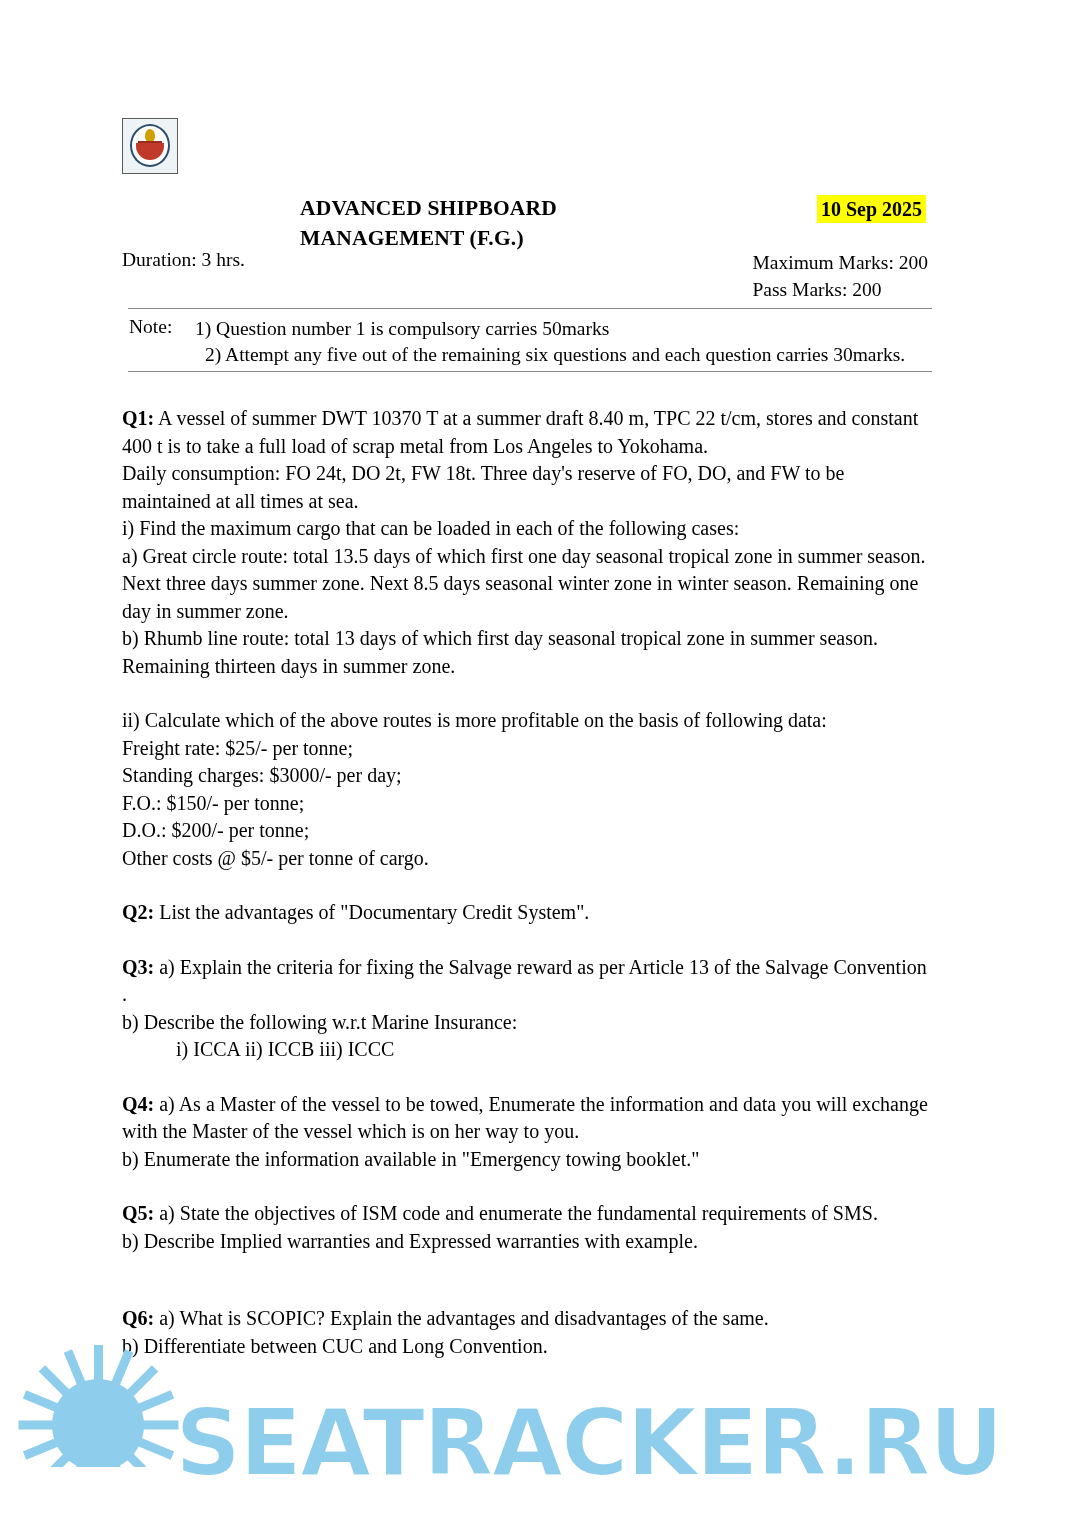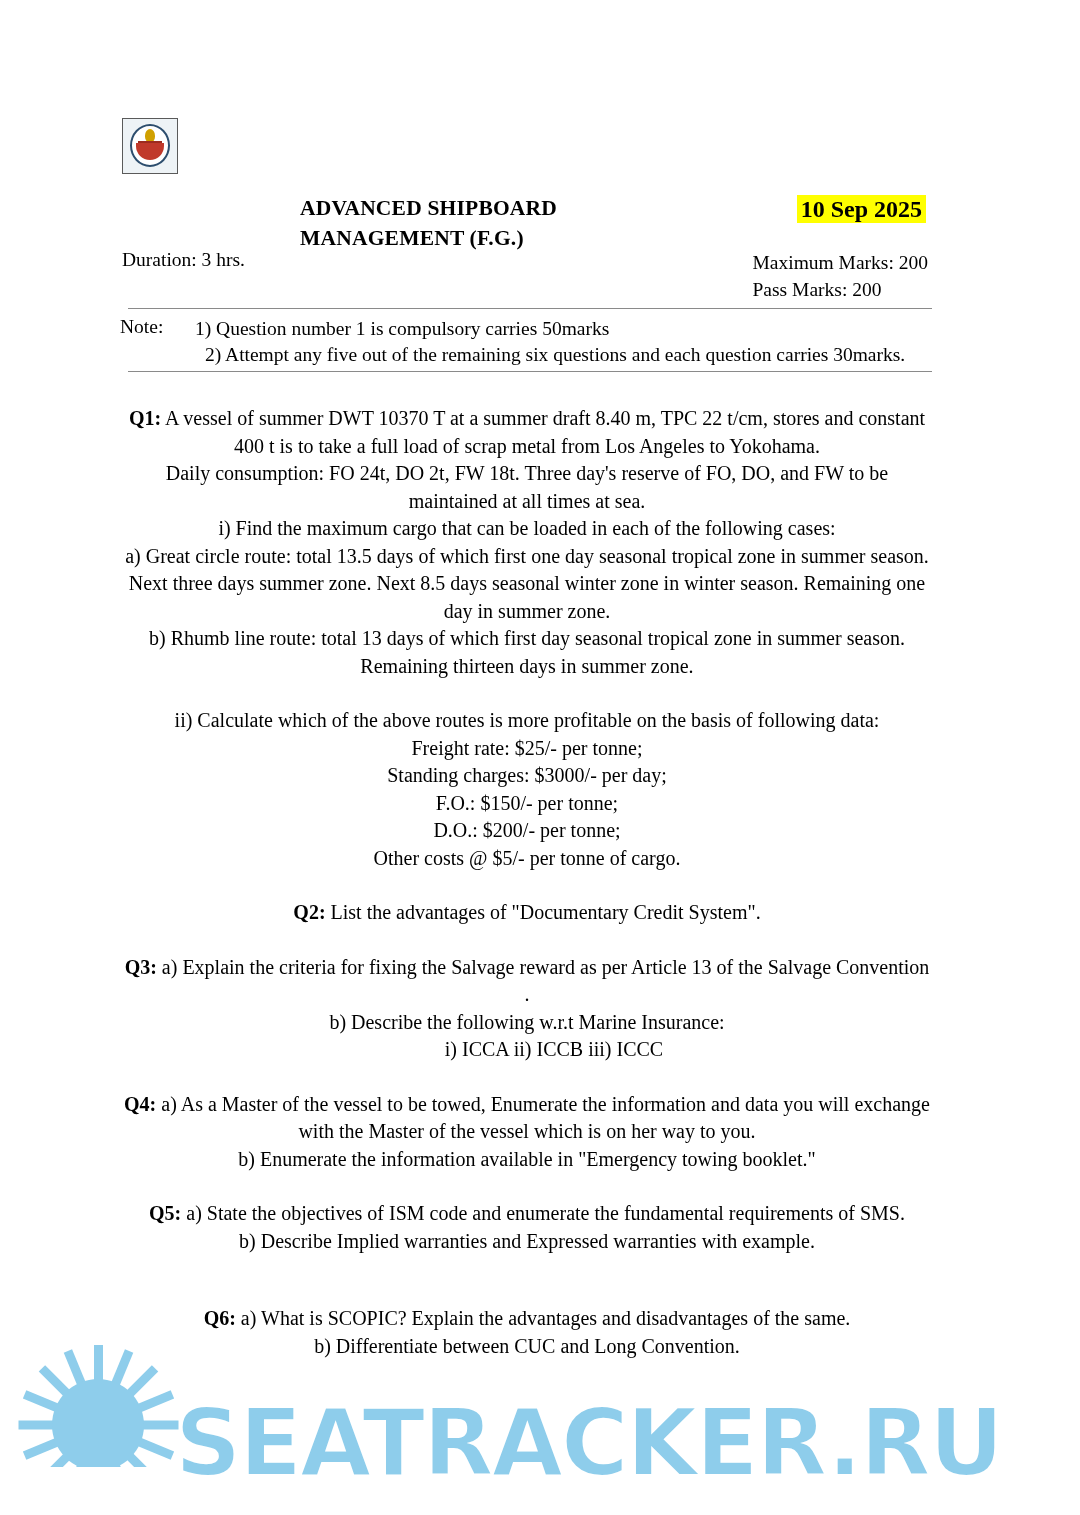--- a/index.html
+++ b/index.html
@@ -75,21 +75,21 @@
     font-size: 21.5px;
     line-height: 30px;
     letter-spacing: 0.2px;
   }
   .date-badge {
     position: absolute;
     right: 154px;
     top: 195px;
     background: #ffff00;
     font-weight: bold;
-    font-size: 24px;
+    font-size: 20px;
     padding: 2px 4px;
     line-height: 24px;
   }
   .duration {
     position: absolute;
     left: 122px;
     top: 249px;
     font-size: 19.5px;
     text-align: right;
   }
@@ -108,21 +108,21 @@
     left: 128px;
     width: 804px;
     height: 0;
     border-top: 1px solid #8a8a8a;
   }
   .rule.top { top: 308px; }
   .rule.bottom { top: 371px; }
 
   .note-label {
     position: absolute;
-    left: 120px;
+    left: 129px;
     top: 316px;
     font-size: 19.5px;
   }
   .note-lines {
     position: absolute;
     left: 195px;
     top: 316px;
     width: 740px;
     font-size: 19.5px;
     line-height: 26px;
@@ -131,21 +131,21 @@
 
   
   .body {
     position: absolute;
     left: 122px;
     top: 405px;
     width: 810px;
     font-size: 20px;
     line-height: 27.5px;
   }
-  .q-block { margin-bottom: 0; text-align: center; }
+  .q-block { margin-bottom: 0; }
   .q-block p { margin: 0; }
   .q-label { font-weight: bold; }
   .spacer { height: 27px; }
   .spacer-lg { height: 50px; }
   .indent { padding-left: 54px; }
 
   
   .watermark {
     position: absolute;
     left: 0;

